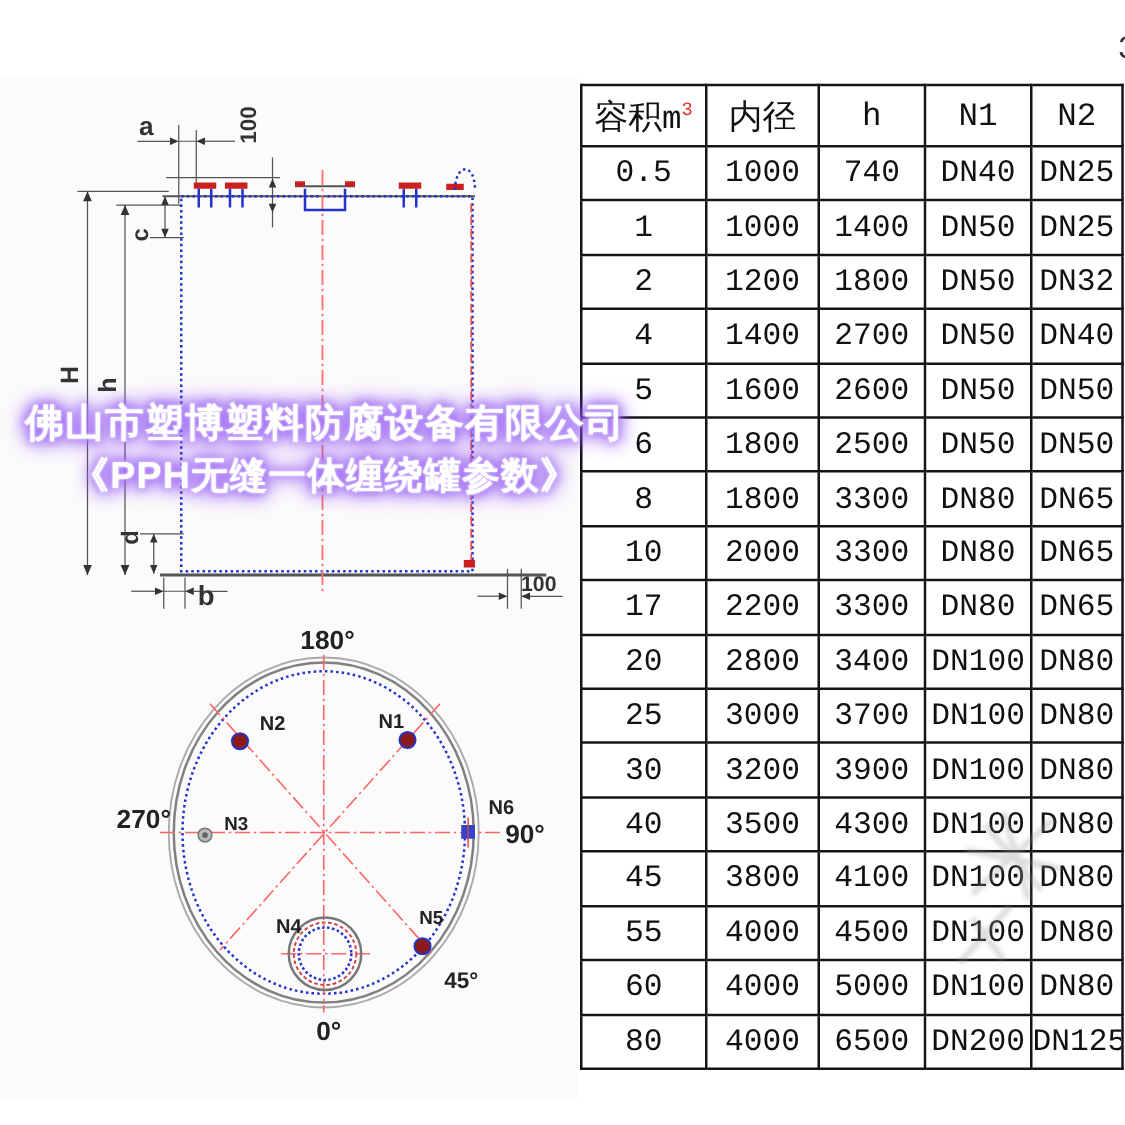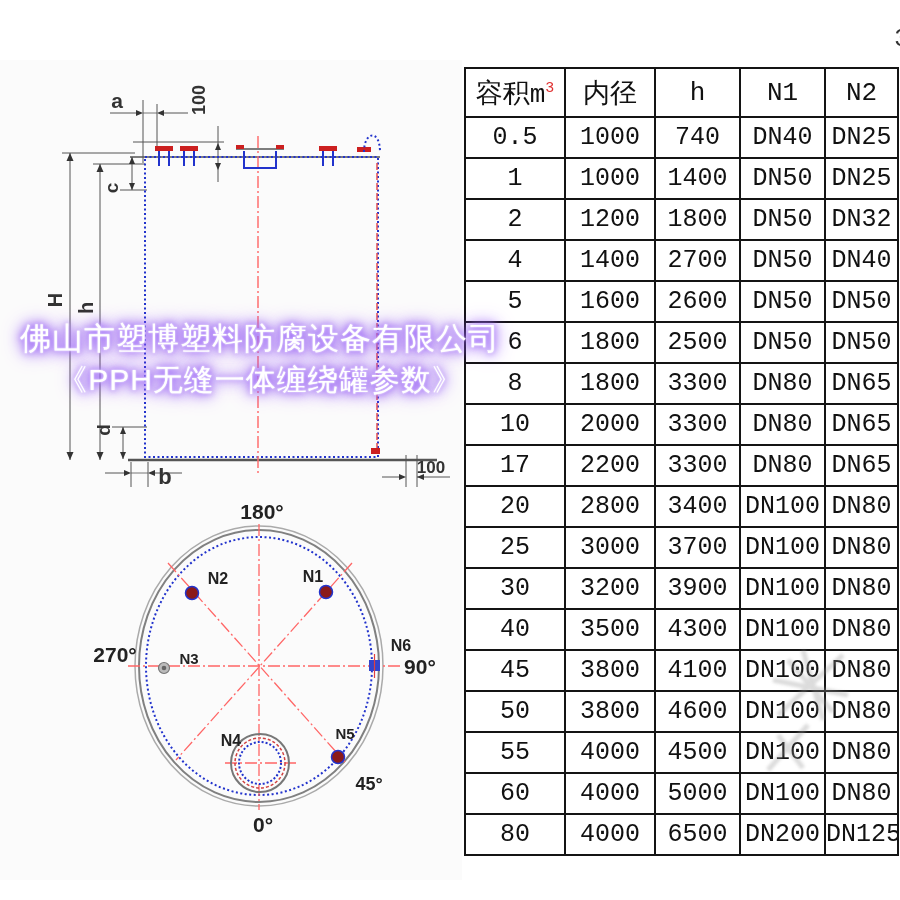--- a/index.html
+++ b/index.html
@@ -16,21 +16,21 @@
         white-space:nowrap;overflow:hidden;}
   .spec thead tr{height:49px;}
   .spec tbody tr{height:37px;}
   .spec th{font-weight:400;font-size:26px;}
   .spec th .cjk{font-family:Liberation Serif, serif;font-size:27px;}
   .sup3{color:#e03030;font-size:15px;vertical-align:super;font-family:"Liberation Mono",monospace;}
 
   
   .wm{position:absolute;left:0;width:520px;text-align:center;color:#ffffff;z-index:5;
       text-shadow:0 0 2px #fff,0 0 5px #b58cff,0 0 9px #9b6df5,0 0 14px #8b46f0,0 0 20px #8b46f0;
-      font-weight:400;pointer-events:none;}
+      font-weight:700;pointer-events:none;}
   .wm1{top:318px;font-size:31px;letter-spacing:1px;}
   .wm2{top:360px;font-size:30px;letter-spacing:1px;}
 
   
   .faintwm{position:absolute;left:748px;top:620px;width:150px;height:170px;opacity:.38;
            filter:blur(1.6px);z-index:4;pointer-events:none;}
 
   
   .corner3{position:absolute;left:894px;top:24px;font-size:26px;color:#333;
            font-family:"Liberation Mono",monospace;}
@@ -295,27 +295,20 @@
           <td>DN80</td>
         </tr>
         <tr>
           <td>45</td>
           <td>3800</td>
           <td>4100</td>
           <td>DN100</td>
           <td>DN80</td>
         </tr>
         <tr>
-          <td>50</td>
-          <td>3800</td>
-          <td>4600</td>
-          <td>DN100</td>
-          <td>DN80</td>
-        </tr>
-        <tr>
           <td>55</td>
           <td>4000</td>
           <td>4500</td>
           <td>DN100</td>
           <td>DN80</td>
         </tr>
         <tr>
           <td>60</td>
           <td>4000</td>
           <td>5000</td>

